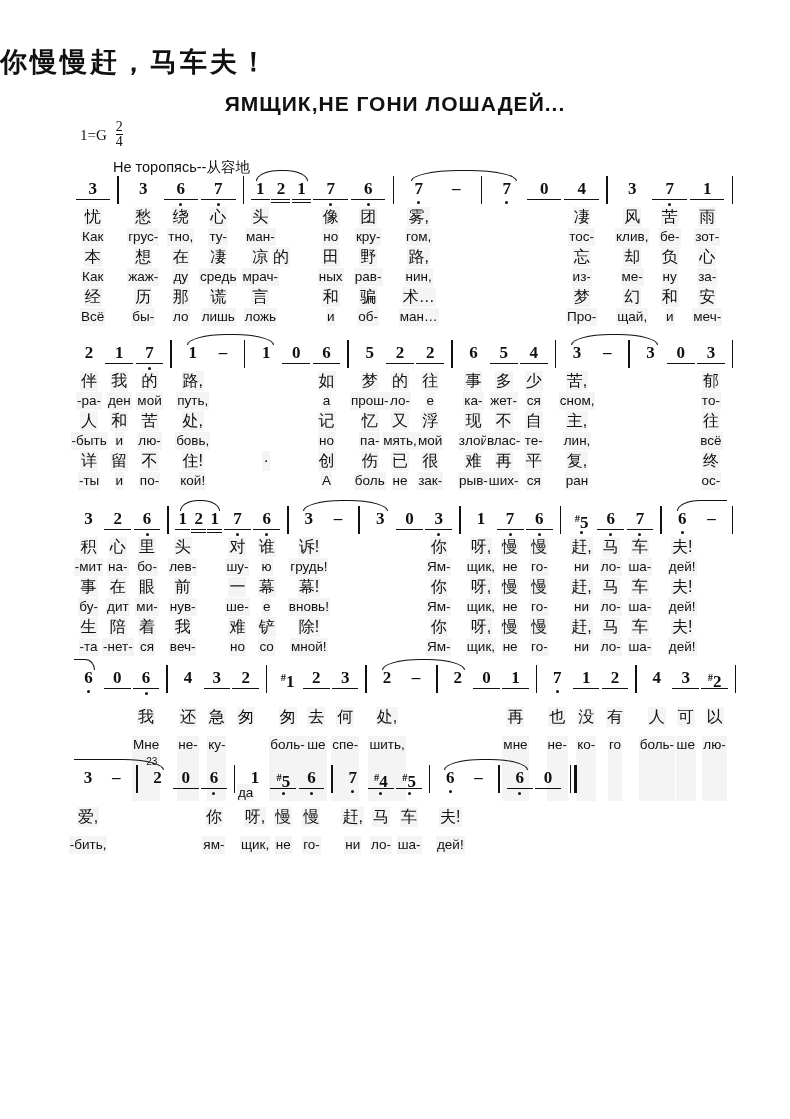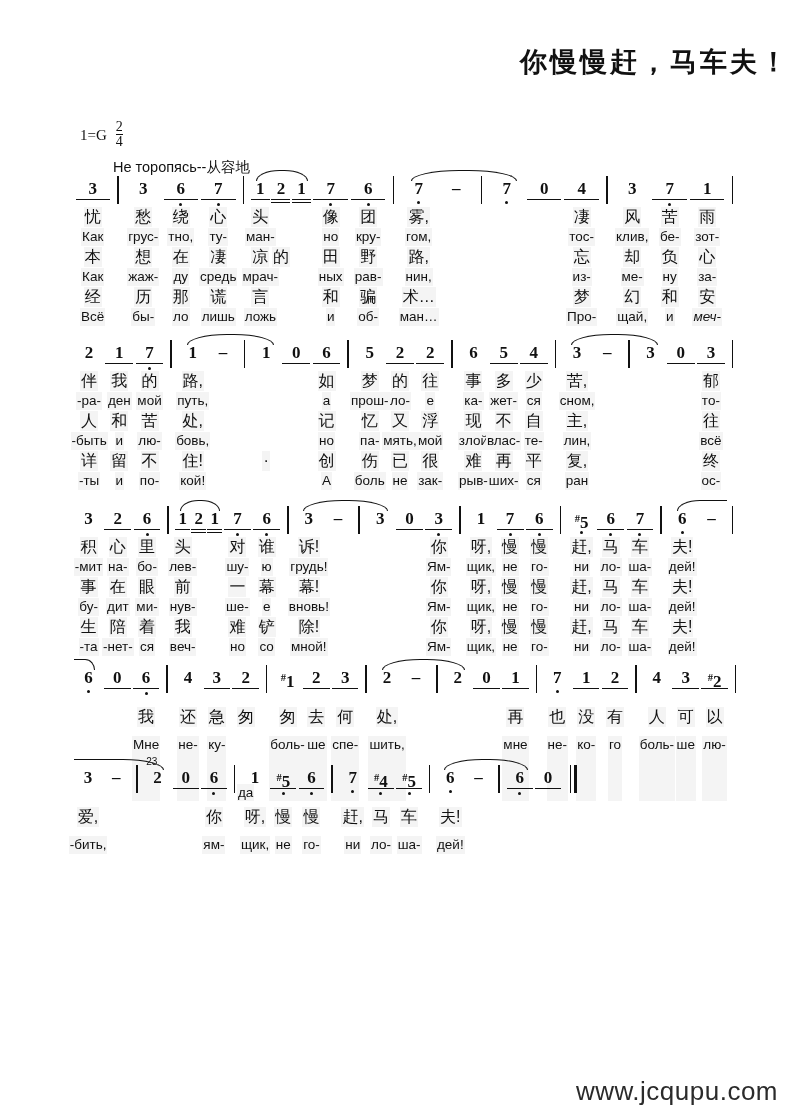--- a/index.html
+++ b/index.html
@@ -1,19 +1,19 @@
 <!DOCTYPE html>
 <html><head>
 <meta charset="utf-8">
 <style>
   html,body{margin:0;padding:0;background:#888;}
   .sheet{position:relative;width:790px;height:1119px;background:#ffffff;margin:0 auto;
          font-family:"Liberation Sans",sans-serif;color:#111;overflow:hidden;}
   
-  .title-cn{position:absolute;top:44px;left:0;width:100%;text-align:right;
+  .title-cn{position:absolute;top:44px;left:0;width:100%;text-align:left;
             font-family:"DejaVu Serif",serif;font-weight:bold;font-size:27px;letter-spacing:3px;}
   .title-ru{position:absolute;top:92px;left:0;width:100%;text-align:center;
             font-family:"Liberation Sans",sans-serif;font-weight:bold;font-size:21px;letter-spacing:1px;}
   .credits{position:absolute;top:96px;right:32px;width:136px;font-size:14.5px;line-height:19px;}
   .credits .crow{display:flex;justify-content:space-between;}
   .keybox{position:absolute;top:124px;left:80px;font-family:"Liberation Serif",serif;font-size:15px;}
   .frac{display:inline-block;vertical-align:middle;text-align:center;margin-left:9px;
         font-size:14px;line-height:14px;margin-top:-4px;}
   .frac .den{border-top:1.3px solid #111;}
   .tempo{position:absolute;top:158px;left:113px;font-size:14.5px;}
@@ -54,20 +54,21 @@
   .slur.right{border-right:none;border-top-right-radius:0;}
   
   .watermark{position:absolute;right:12px;bottom:12px;font-size:26px;color:#2b2b2b;
              font-family:"Liberation Sans",sans-serif;letter-spacing:0.5px;}
 </style>
 </head>
 <body>
 
 <div class="sheet">
   <div class="title-cn">你慢慢赶，马车夫！</div>
+  <div class="title-ru">ЯМЩИК,НЕ ГОНИ ЛОШАДЕЙ...</div>
 
 
   <div class="keybox">
     <span>1=G</span><span class="frac"><div class="num">2</div><div class="den">4</div></span>
   </div>
 
   <div class="tempo">Не торопясь--从容地</div>
 
   <div>
       <div class="score-line">
@@ -383,21 +384,21 @@
           </div>
           <div class="cell" style="grid-column-start: 18;">
             <span class="syl">Про-</span>
           </div>
           <div class="cell" style="grid-column-start: 20;">
             <span class="syl">щай,</span>
           </div>
           <div class="cell" style="grid-column-start: 21;">
             <span class="syl">и</span>
           </div>
-          <div class="cell" style="grid-column-start: 22; font-style: italic;">
+          <div class="cell" style="grid-column-start: 22;">
             <span class="syl">меч-</span>
           </div>
         </div>
         <div class="slur" style="left: 182.3px; width: 49.4px;"></div>
         <div class="slur" style="left: 337.4px; width: 103.2px;"></div>
       </div>
       <div class="score-line">
         <div class="notes" style="grid-template-columns: minmax(0px, 1fr) minmax(0px, 1fr) minmax(0px, 1fr) 13px minmax(0px, 1fr) minmax(0px, 1fr) 13px minmax(0px, 1fr) minmax(0px, 1fr) minmax(0px, 1fr) 13px minmax(0px, 1fr) minmax(0px, 1fr) minmax(0px, 1fr) 13px minmax(0px, 1fr) minmax(0px, 1fr) minmax(0px, 1fr) 13px minmax(0px, 1fr) minmax(0px, 1fr) 13px minmax(0px, 1fr) minmax(0px, 1fr) minmax(0px, 1fr) 13px;">
           <div class="tok">
             <div class="n">2</div>
@@ -1477,14 +1478,13 @@
           </div>
           <div class="cell" style="grid-column-start: 16;">
             <span class="syl">дей!</span>
           </div>
         </div>
         <div class="slur left" style="left: 0px; width: 88.6px;"></div>
         <div class="slur" style="left: 370.4px; width: 81.2px;"></div>
       </div>
     </div>
 
-  <div class="watermark">www.jcqupu.com</div>
 </div>
 
 </body></html>

